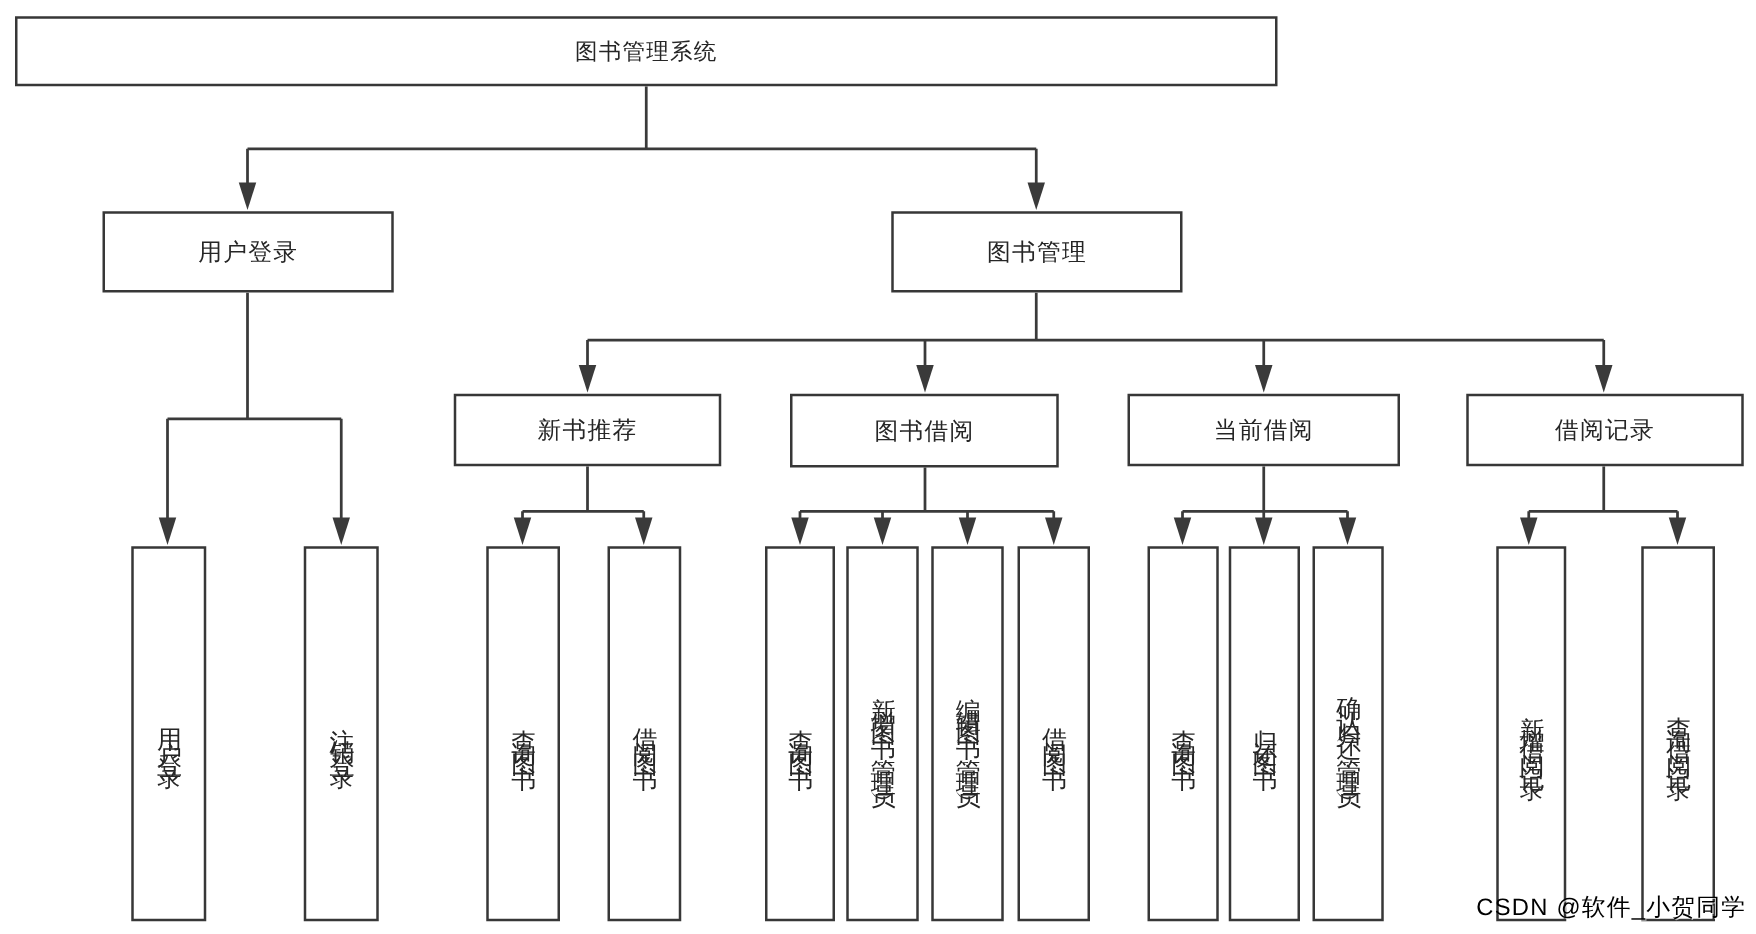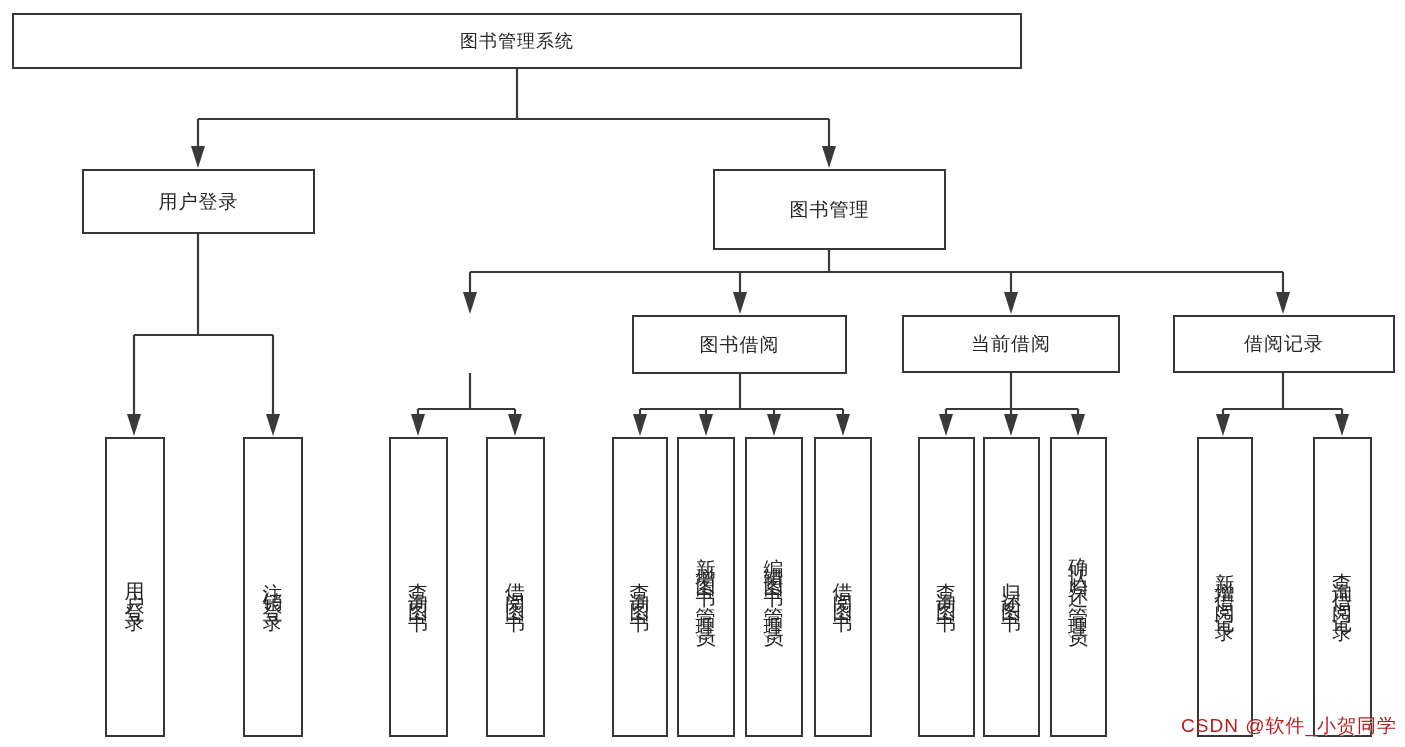--- a/index.html
+++ b/index.html
@@ -57,21 +57,21 @@
     letter-spacing: 10px;
     color: #262626;
     white-space: nowrap;
     line-height: 1;
   }
   .watermark {
     position: absolute;
     right: 8px;
     bottom: 8px;
     font-size: 19px;
-    color: #b91c1c;
+    color: #000000;
     letter-spacing: 1px;
     z-index: 3;
     text-shadow: 1px 1px 0 rgba(255,255,255,0.6);
   }
 </style>
 </head>
 <body>
 
 <div id="stage">
 
@@ -144,22 +144,23 @@
       <polygon points="1071,414 1085,414 1078,436"></polygon>
 
       <polygon points="1216,414 1230,414 1223,436"></polygon>
       <polygon points="1335,414 1349,414 1342,436"></polygon>
     </g>
   </svg>
 
   <div class="hbox title" style="left:12px; top:13px; width:1010px; height:56px;">图书管理系统</div>
 
   <div class="hbox" style="left:82px; top:169px; width:233px; height:65px;">用户登录</div>
-  <div class="hbox" style="left:713px; top:169px; width:233px; height:81px;">图书管理</div>
-
+  <div class="hbox" style="left:713px; top:169px; width:233px; height:65px;">图书管理</div>
+
+  <div class="hbox" style="left:363px; top:315px; width:214px; height:58px;">新书推荐</div>
   <div class="hbox" style="left:632px; top:315px; width:215px; height:59px;">图书借阅</div>
   <div class="hbox" style="left:1173px; top:315px; width:222px; height:58px;">借阅记录</div>
   <div class="hbox" style="left:902px; top:315px; width:218px; height:58px;">当前借阅</div>
 
   <div class="vbox" style="left:105px; width:60px;">
     <span class="vtext">用户登录</span>
   </div>
   <div class="vbox" style="left:243px; width:60px;">
     <span class="vtext">注销登录</span>
   </div>

